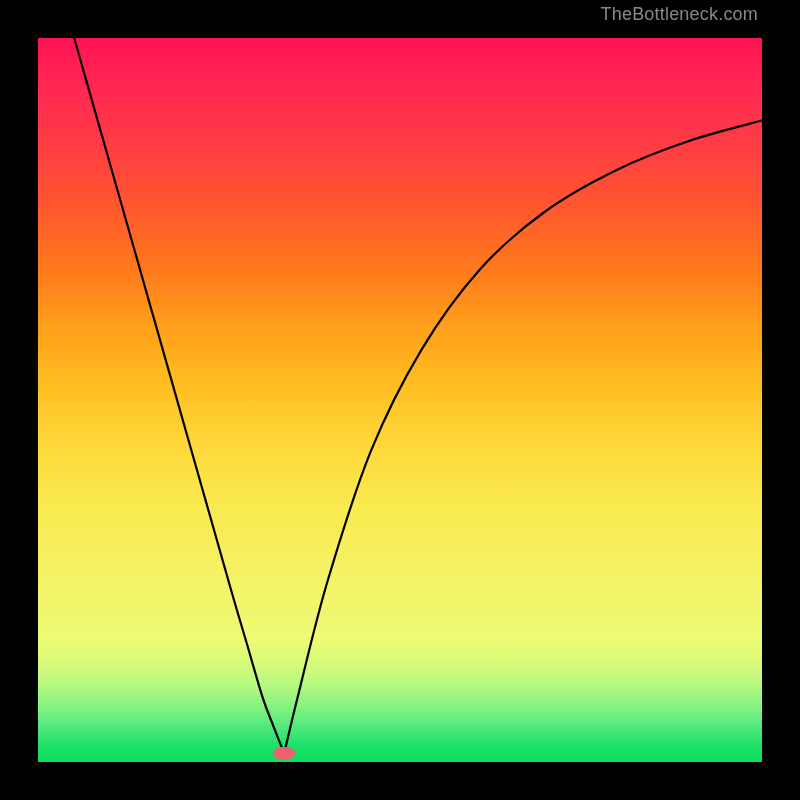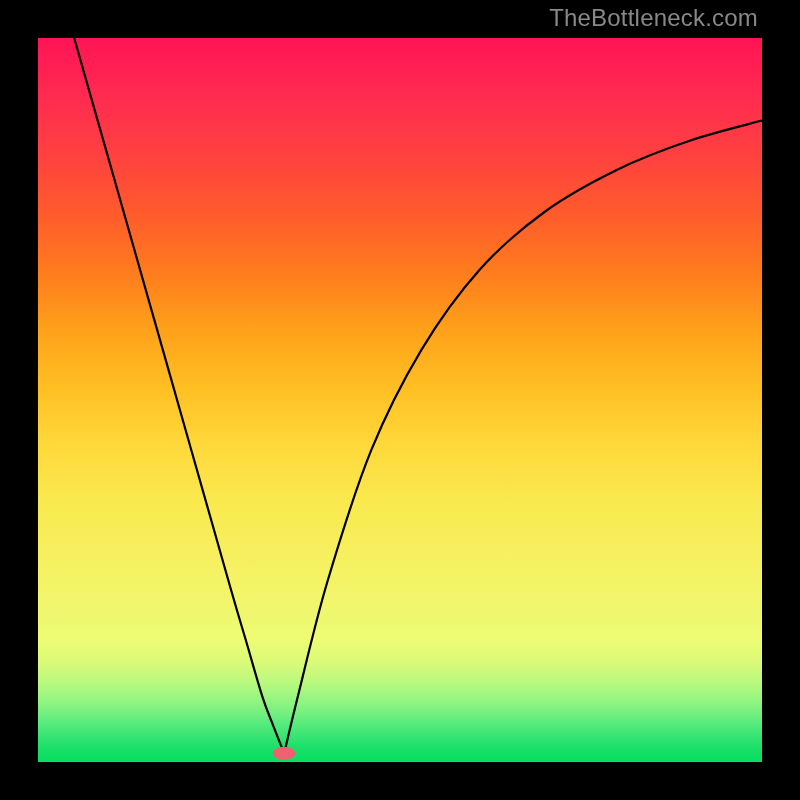--- a/index.html
+++ b/index.html
@@ -44,21 +44,21 @@
       #52ea7c 95%,
       #1bdf68 98%,
       #06e060 100%
     );
   }
   .watermark {
     position: absolute;
     top: 4px;
     right: 42px;
     color: #888;
-    font-size: 24px;
+    font-size: 18px;
     letter-spacing: 0.2px;
     font-weight: 400;
     user-select: none;
   }
   svg.overlay {
     position: absolute;
     left: 0;
     top: 0;
     width: 724px;
     height: 724px;

